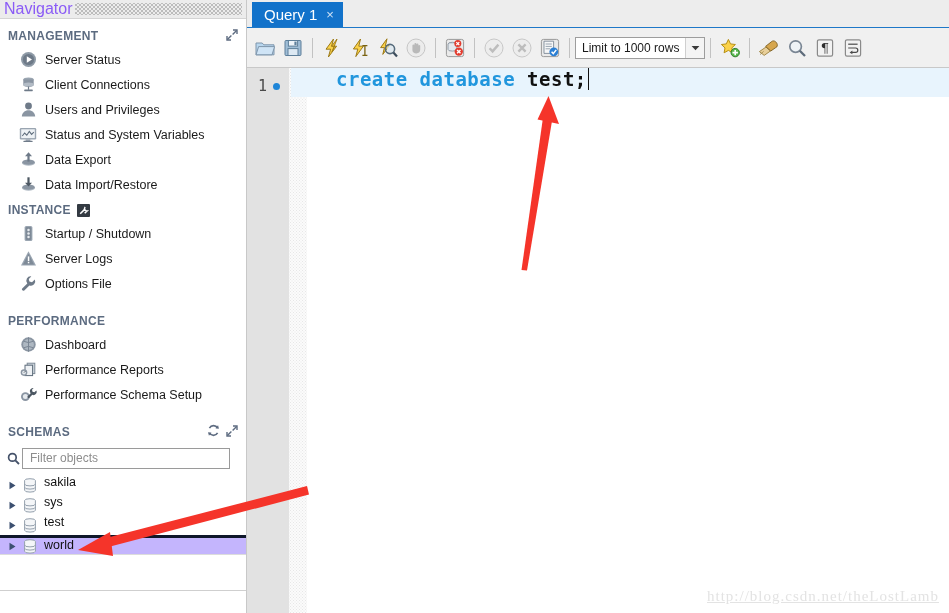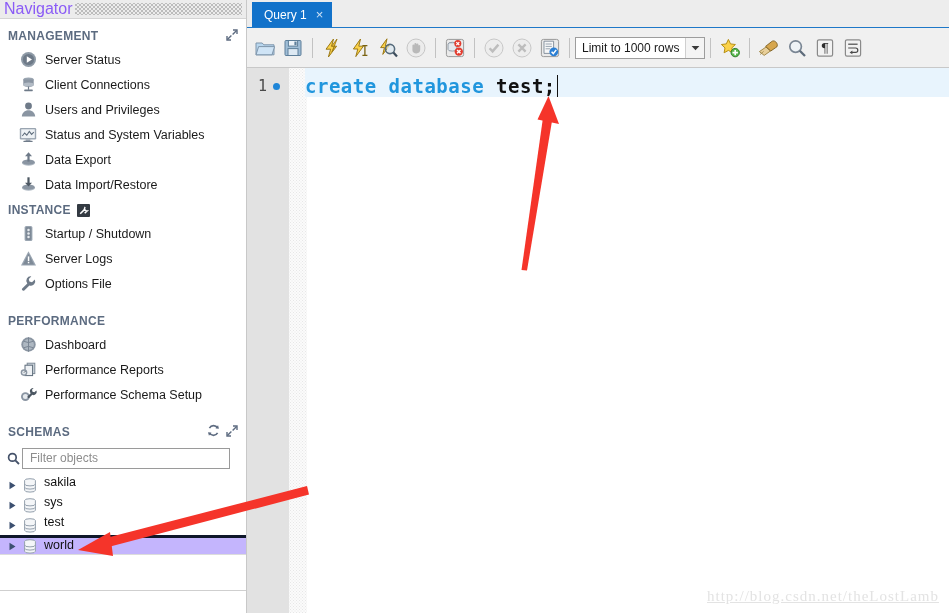--- a/index.html
+++ b/index.html
@@ -87,21 +87,21 @@
 
   .tabstrip{
     height:27px;background:#ededed;position:relative;
     border-bottom:1px solid #1e78c8;
   }
   .tab{
     position:absolute;left:5px;top:2px;height:25px;
     background:#1272ca;color:#fff;display:flex;align-items:center;
     padding:0 9px 0 12px;box-sizing:border-box;
   }
-  .tab .tab-label{font-size:12px;color:#fff;font-family:"Liberation Sans",sans-serif;}
+  .tab .tab-label{font-size:15px;color:#fff;font-family:"Liberation Sans",sans-serif;}
   .tab .tab-close{margin-left:9px;color:#cfe2f5;font-size:13px;line-height:1;}
 
   .toolbar{
     height:40px;background:#f0f0f0;
     border-bottom:1px solid #c8c8c8;
     display:flex;align-items:center;padding:0 4px;
     box-sizing:border-box;overflow:hidden;
   }
   .tb-btn{width:28px;height:28px;display:flex;align-items:center;justify-content:center;flex:0 0 auto;}
   .tb-sep{width:1px;height:20px;background:#c2c2c2;margin:0 5px;flex:0 0 auto;}
@@ -129,22 +129,22 @@
   }
   .hatch{
     position:absolute;left:42px;top:0;width:18px;bottom:0;
     background-image:
       radial-gradient(#e7e7e7 0.7px, transparent 0.8px),
       radial-gradient(#e7e7e7 0.7px, transparent 0.8px);
     background-size:3px 3px,3px 3px;background-position:0 0,1.5px 1.5px;
     background-color:#fbfbfb;
   }
   .code-line{
-    position:absolute;left:58px;right:0;top:0;height:29px;
-    background:#e8f4fd;display:flex;align-items:flex-end;
+    position:absolute;left:44px;right:0;top:0;height:29px;
+    background:#e8f4fd;display:flex;align-items:flex-start;padding-left:45px;
     box-sizing:border-box;
   }
   .code-line .tok{
     font-family:"DejaVu Sans Mono",monospace;font-size:19px;letter-spacing:.5px;
   }
   .kw{color:#2196dd;font-weight:bold;}
   .ident{color:#111;font-weight:bold;}
   .caret{
     display:inline-block;width:1.5px;height:22px;background:#111;margin-left:1px;
     vertical-align:middle;

